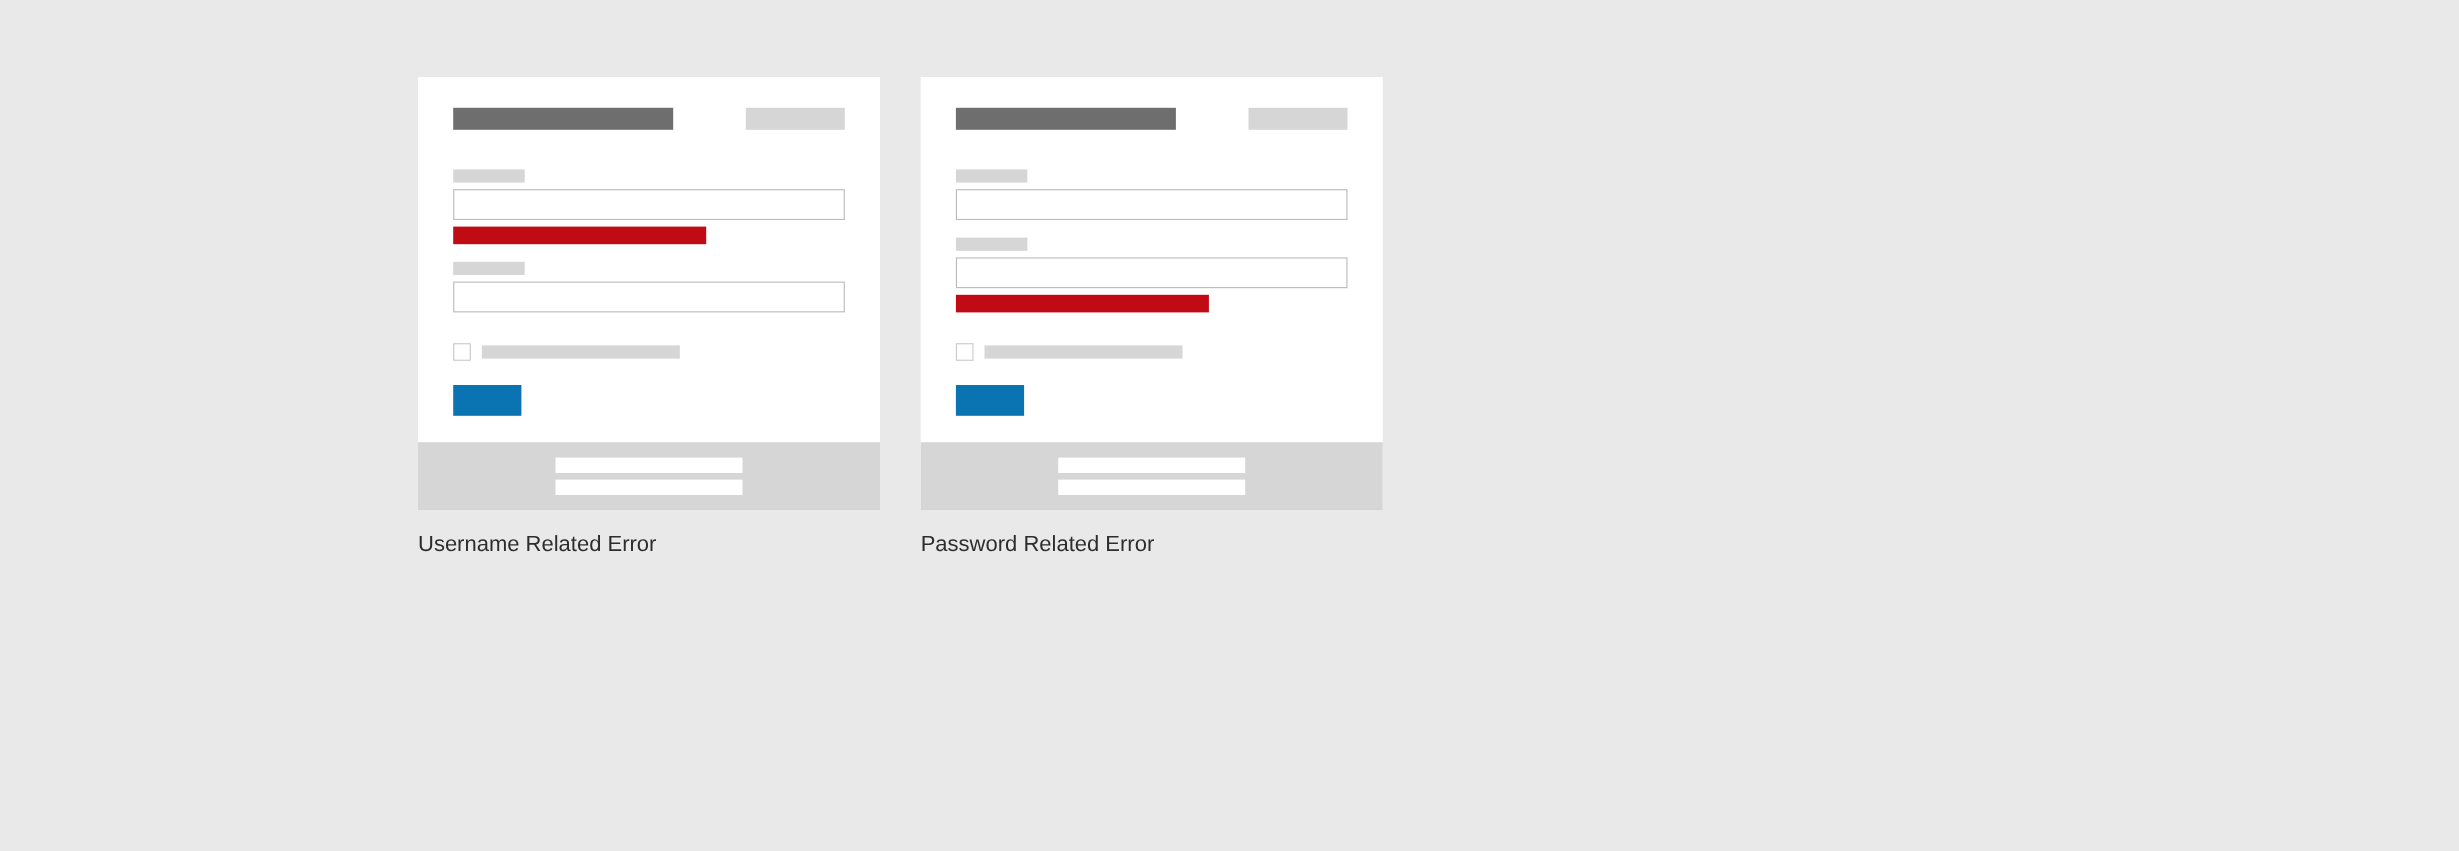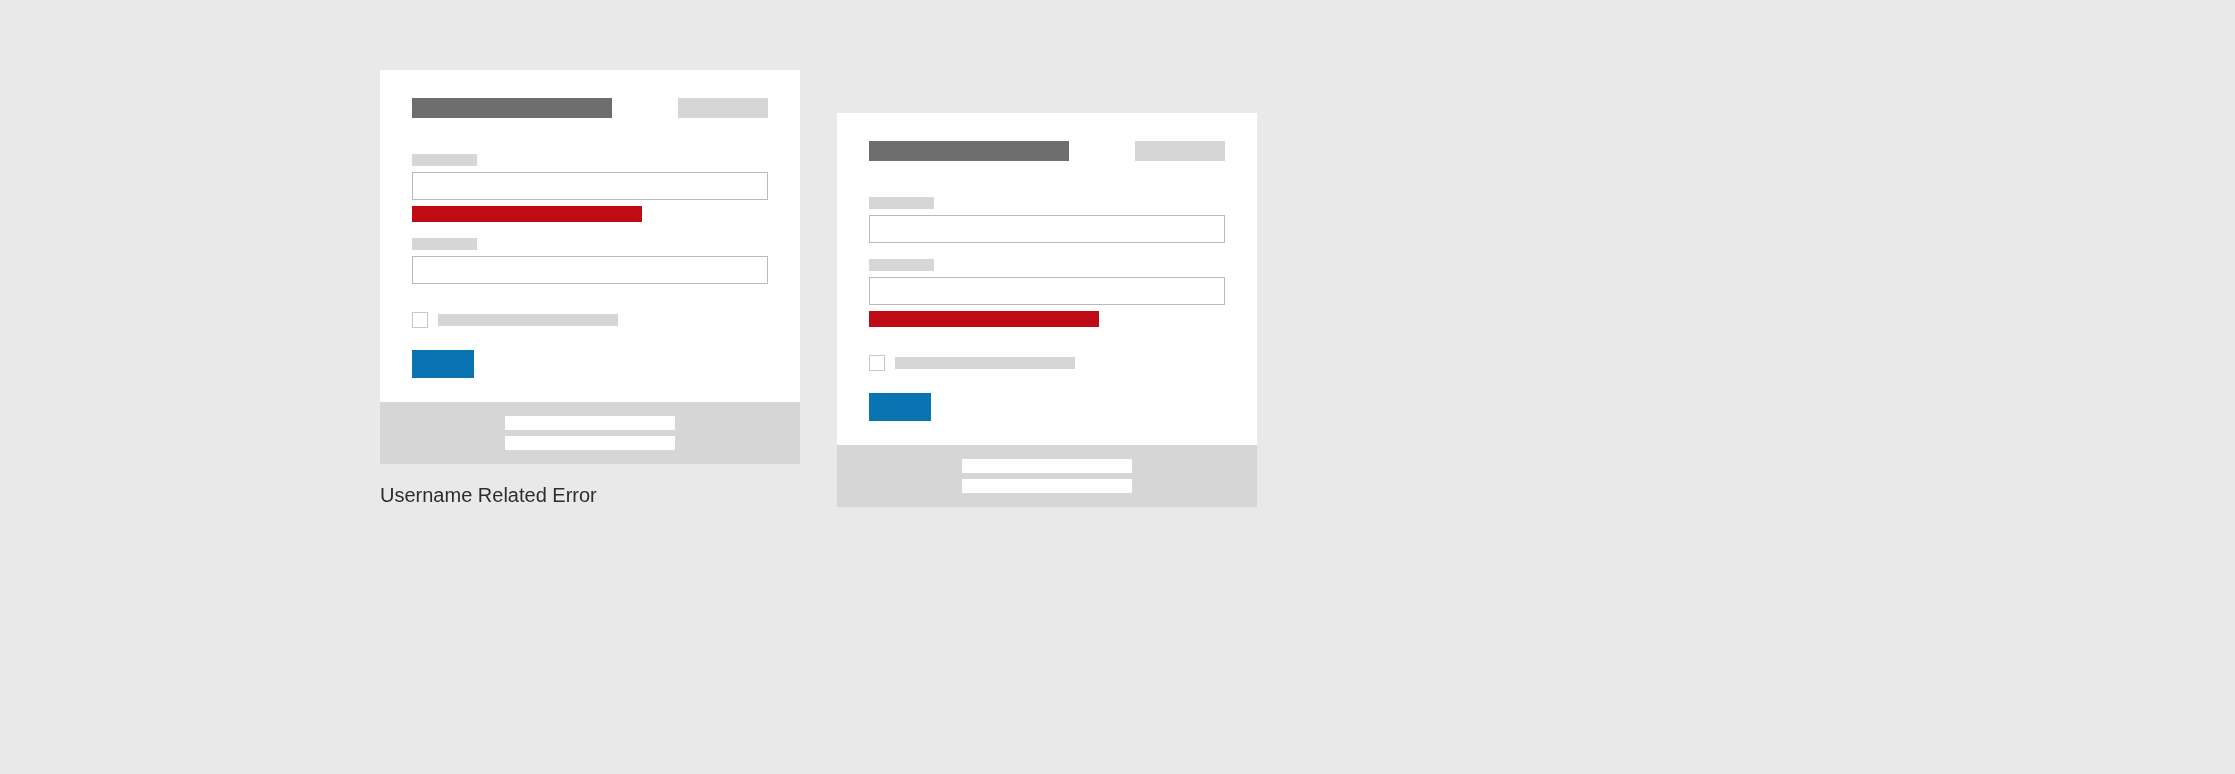--- a/index.html
+++ b/index.html
@@ -9,21 +9,20 @@
     width: 2235px;
     height: 774px;
     position: relative;
   }
   .stage {
     display: flex;
     gap: 37px;
     position: absolute;
     left: 380px;
     top: 70px;
-    align-items: flex-end;
   }
   .example {
     display: flex;
     flex-direction: column;
   }
   .card {
     width: 420px;
     background: #ffffff;
   }
   .card-body {
@@ -171,15 +170,16 @@
           <div class="checkbox-label"></div>
         </div>
 
         <div class="submit-btn"></div>
       </div>
       <div class="card-footer">
         <div class="footer-bar"></div>
         <div class="footer-bar"></div>
       </div>
     </div>
+    <div class="caption">Password Related Error</div>
   </div>
 
 </div>
 
 </body></html>

